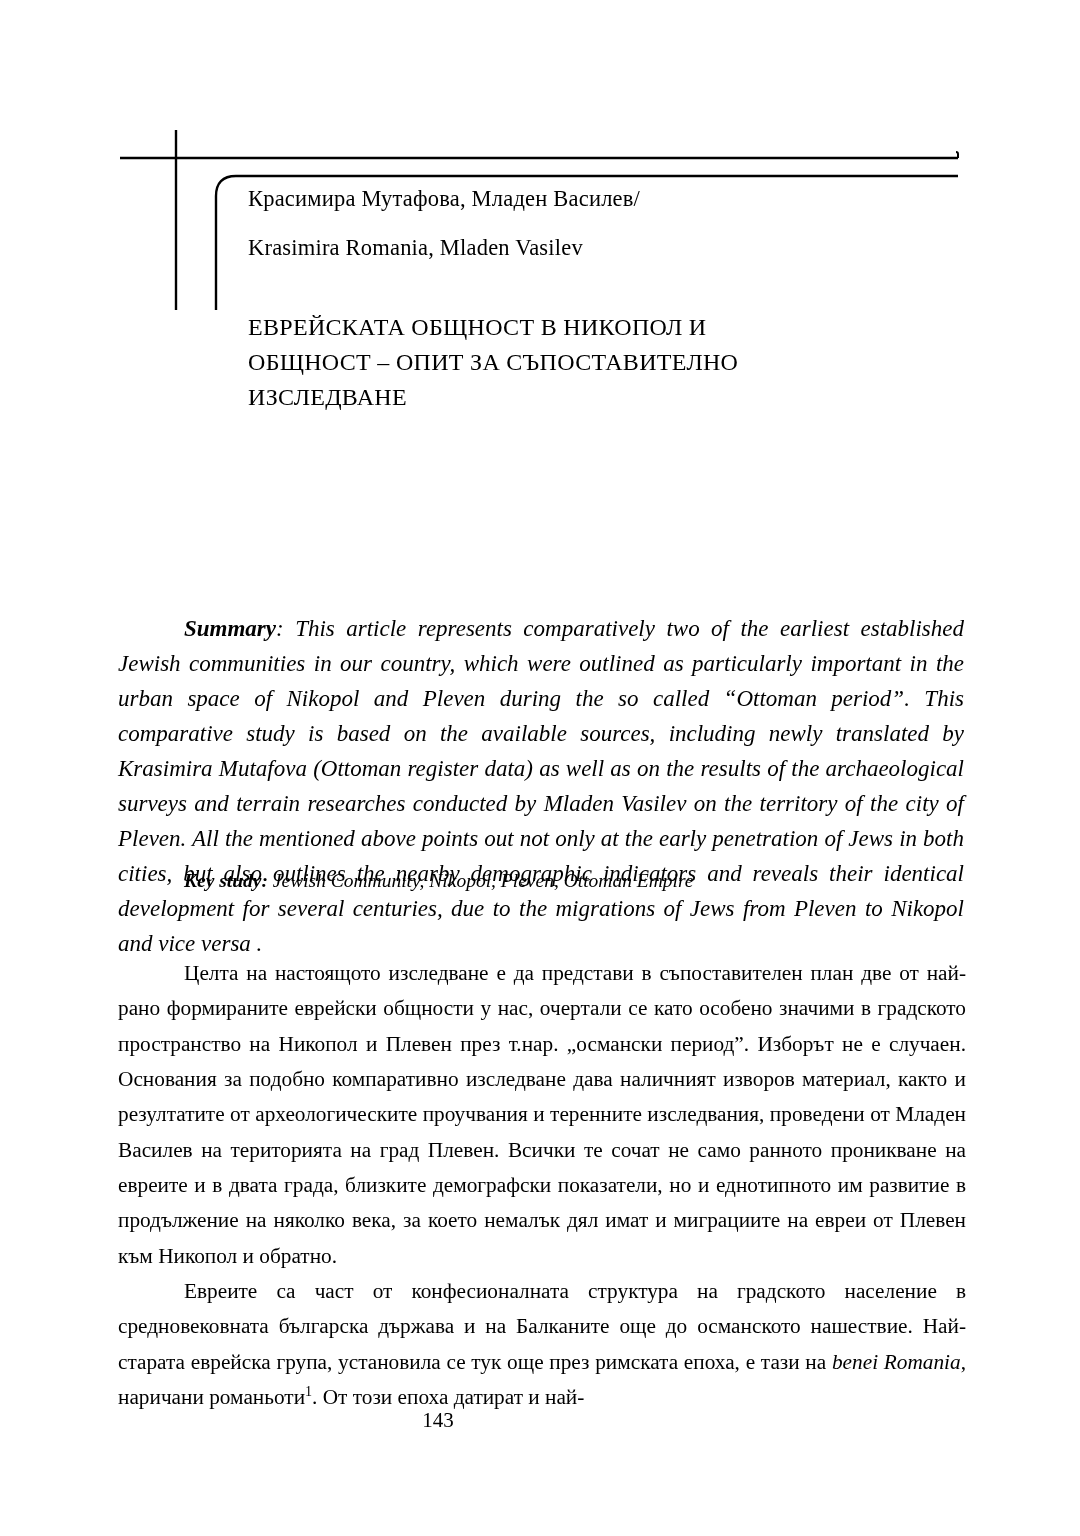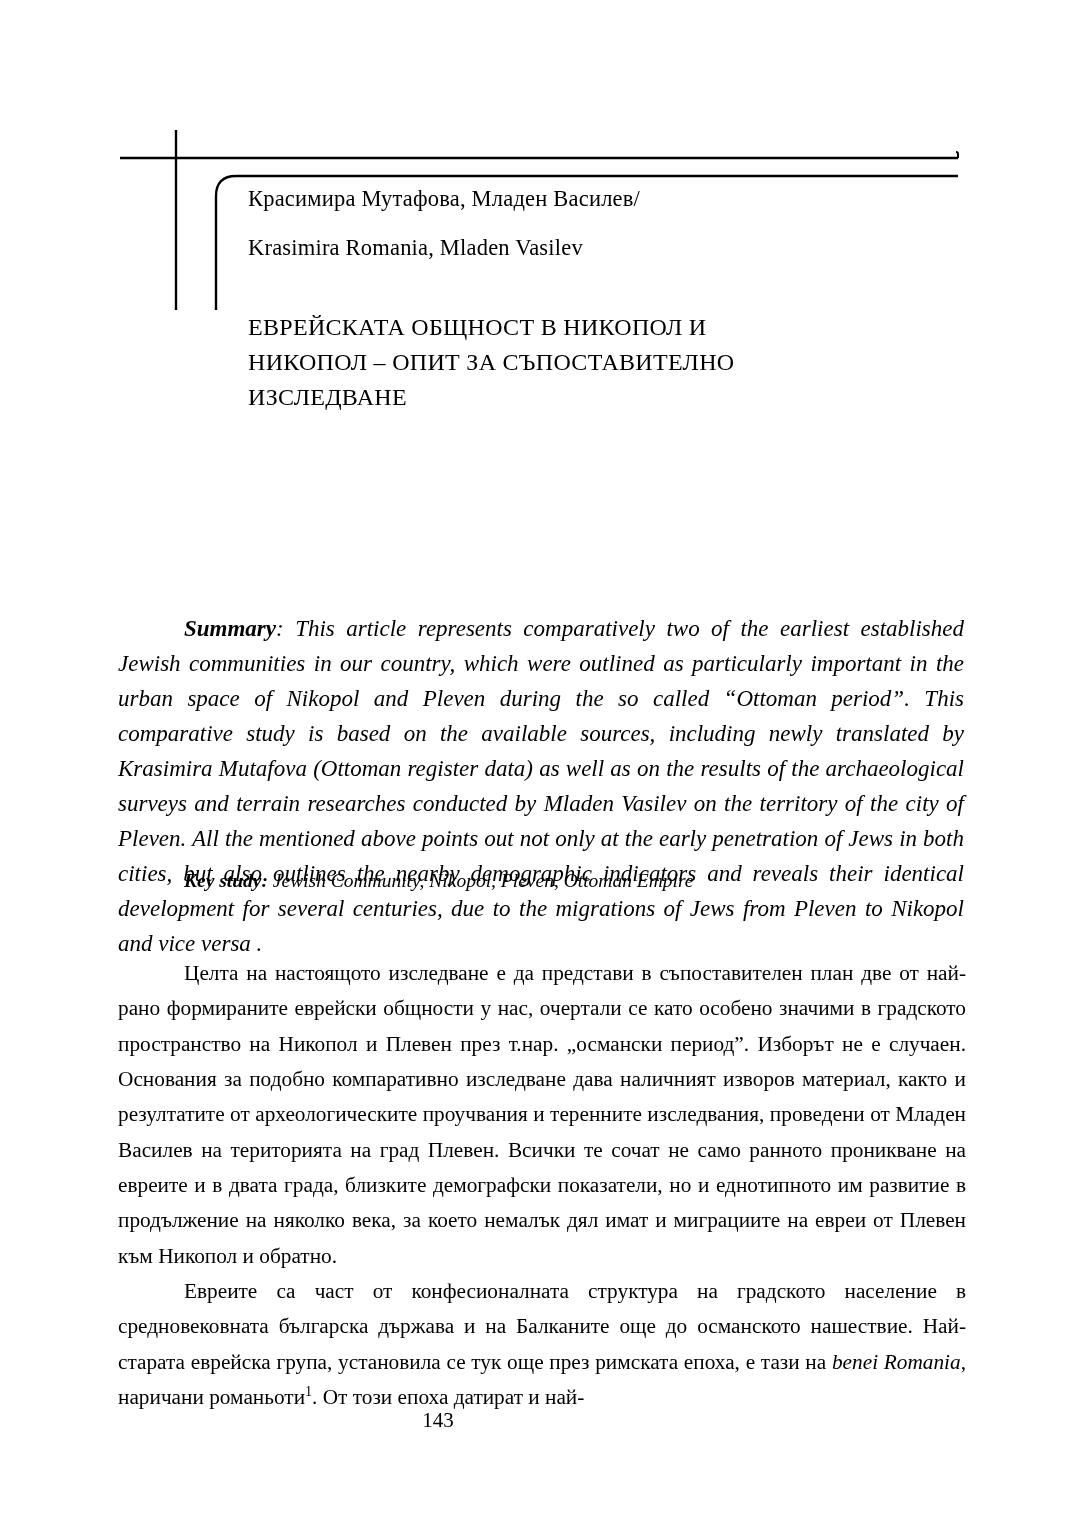--- a/index.html
+++ b/index.html
@@ -150,21 +150,21 @@
     <path d="M 96 180 L 96 66 Q 96 46 116 46 L 838 46" stroke="#000" stroke-width="2.4" fill="none"></path>
   </svg>
 
   <div class="authors">
     <div class="author-line">Красимира Мутафова, Младен Василев/</div>
     <div class="author-line second">Krasimira Romania, Mladen Vasilev</div>
   </div>
 
   <div class="title-bg">
     <div>ЕВРЕЙСКАТА ОБЩНОСТ В НИКОПОЛ И</div>
-    <div>НИКОПОЛ – ОПИТ ЗА СЪПОСТАВИТЕЛНО</div>
+    <div>ОБЩНОСТ – ОПИТ ЗА СЪПОСТАВИТЕЛНО</div>
     <div>ИЗСЛЕДВАНЕ</div>
   </div>
 
 
   <div class="summary"><span class="indent"></span><span class="lead">Summary</span><span>: This article represents comparatively two of the earliest established Jewish communities in our country, which were outlined as particularly important in the urban space of Nikopol and Pleven during the so called “Ottoman period”. This comparative study is based on the available sources, including newly translated by Krasimira Mutafova (Ottoman register data) as well as on the results of the archaeological surveys and terrain researches conducted by Mladen Vasilev on the territory of the city of  Pleven. All the mentioned above points out  not only at the early penetration of Jews in both cities, but also outlines the nearby demographic indicators and reveals their identical development for several centuries, due to the migrations of Jews from Pleven to Nikopol and vice versa .</span></div>
 
   <div class="keywords"><span class="indent"></span><span class="kw-label">Key study:</span><span> Jewish Community, Nikopol, Pleven, Ottoman Empire</span></div>
 
   <div class="body-text">
     <p>Целта на настоящото изследване е да представи в съпоставителен план две от най-рано формираните еврейски общности у нас, очертали се като особено значими в градското пространство на Никопол и Плевен през т.нар. „османски период”. Изборът не е случаен. Основания за подобно компаративно изследване дава наличният изворов материал, както и резултатите от археологическите проучвания и теренните изследвания, проведени от Младен Василев на територията на град Плевен. Всички те сочат не само ранното проникване на евреите и в двата града, близките демографски показатели, но и еднотипното им развитие в продължение на няколко века, за което немалък дял имат и миграциите на евреи от Плевен към Никопол и обратно.</p>

